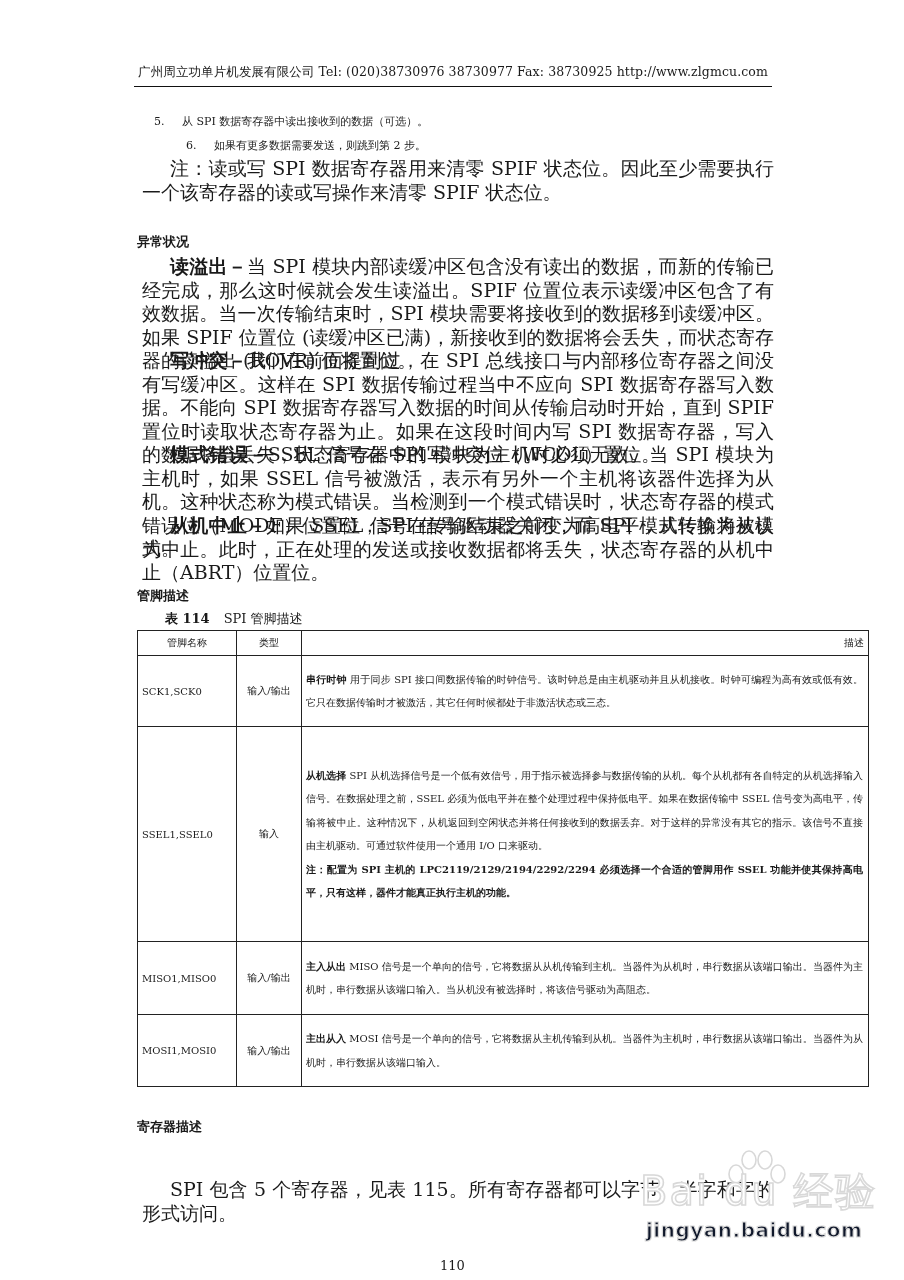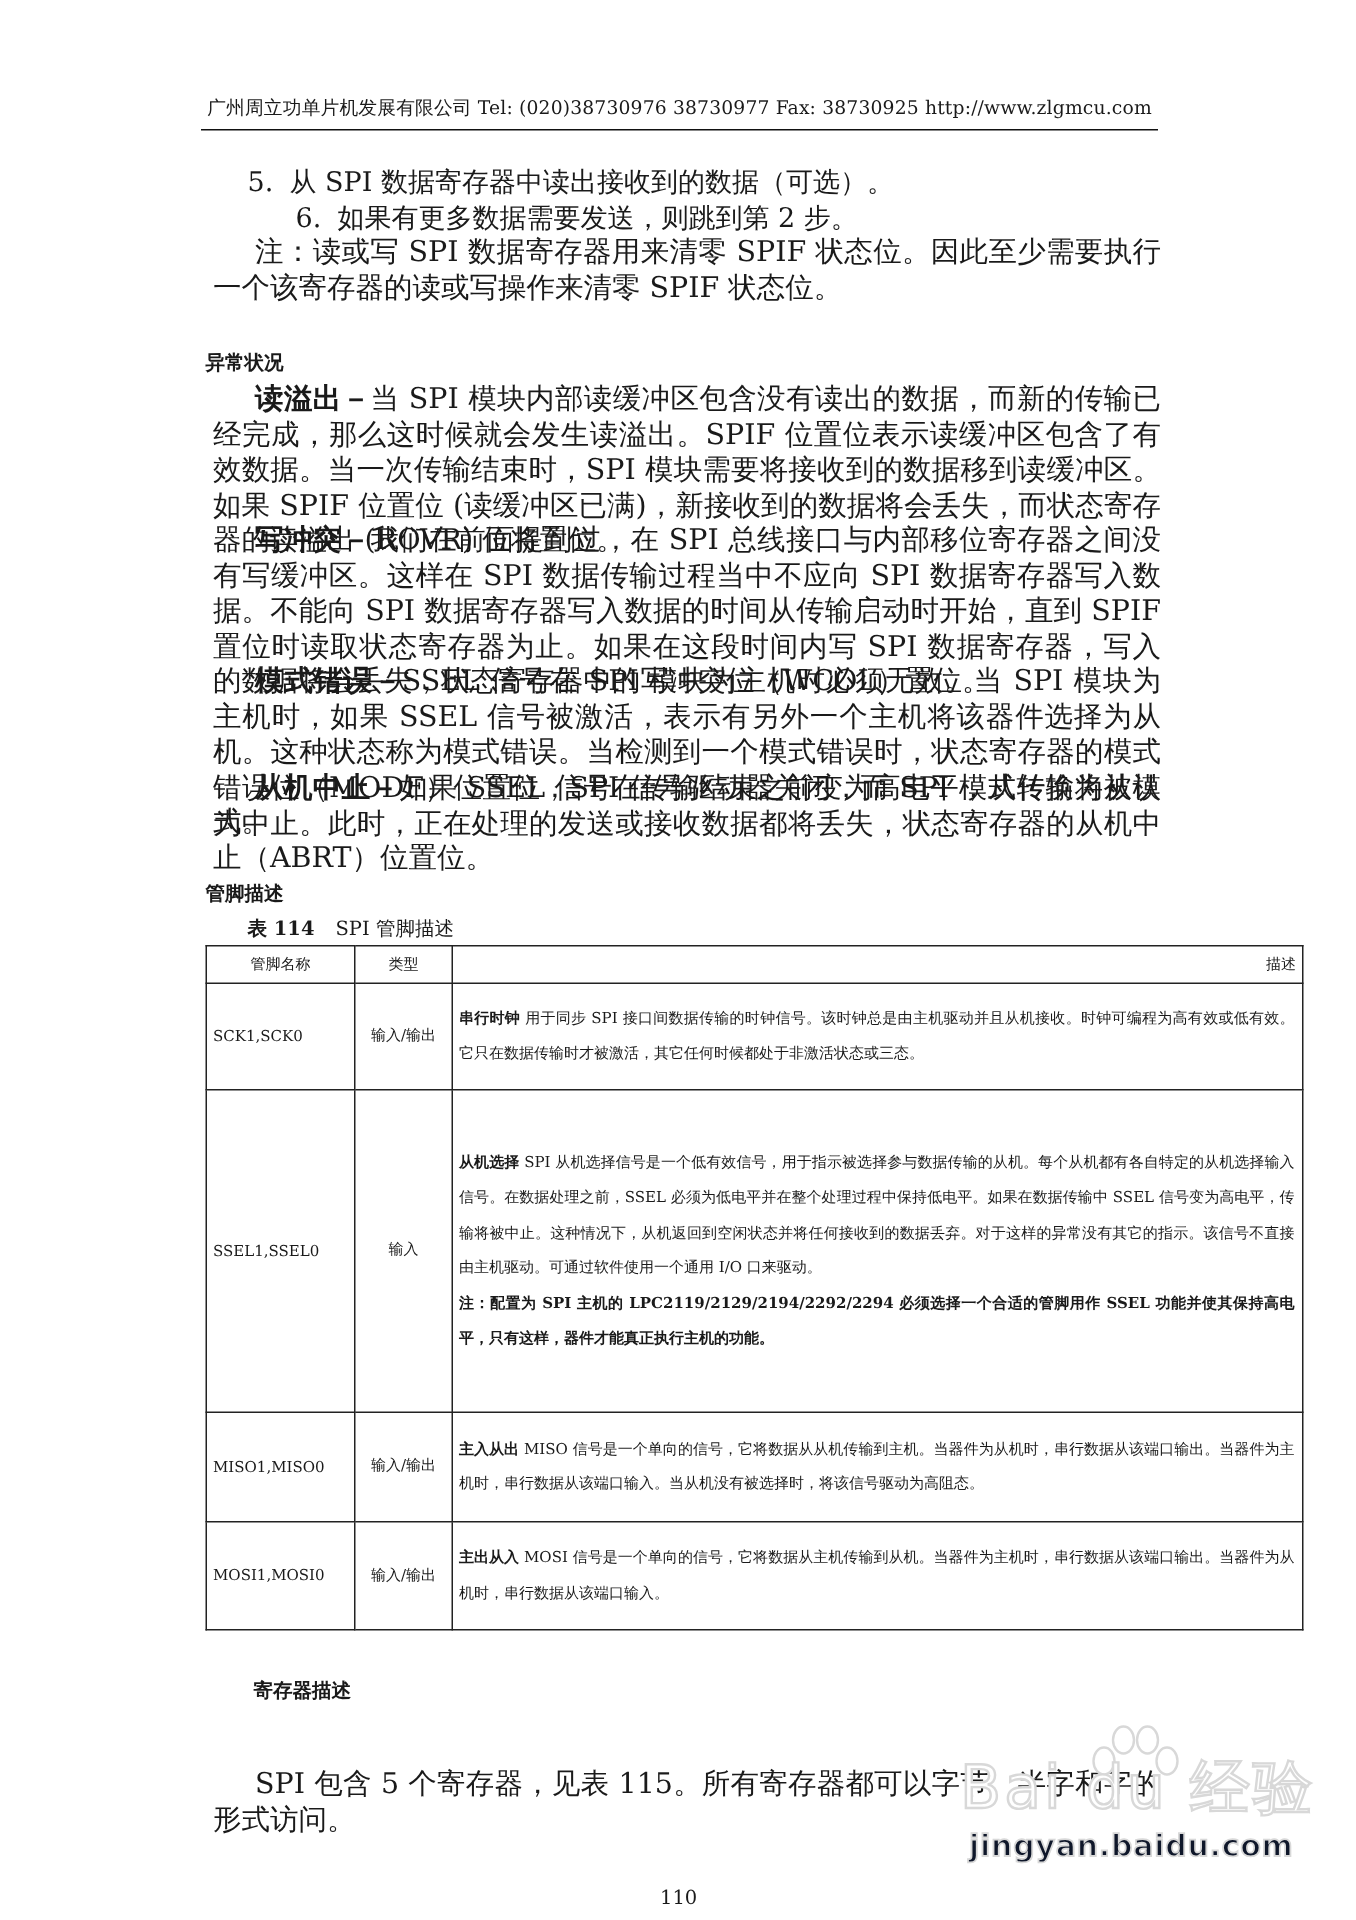--- a/index.html
+++ b/index.html
@@ -15,21 +15,21 @@
   }
   .header-rule {
     position: absolute; left: 134px; top: 86px; width: 638px; height: 0;
     border-top: 1.5px solid #111;
   }
   .p {
     position: absolute; left: 142px; width: 632px;
     font-size: 19px; line-height: 23.5px; text-align: justify;
   }
   .indent { text-indent: 28px; }
-  .step { position: absolute; left: 165px; font-size: 18px; line-height: 23px; white-space: nowrap; }
+  .step { position: absolute; left: 154px; font-size: 11px; line-height: 23px; white-space: nowrap; }
   .step .num { display: inline-block; width: 28px; }
   .h { position: absolute; left: 137px; font-size: 13px; font-weight: bold; }
   .b { font-weight: bold; }
   .caption { position: absolute; left: 165px; top: 610px; font-size: 13px; white-space: nowrap; }
   .caption .b { margin-right: 14px; }
   table.pins {
     position: absolute; left: 137px; top: 630px; width: 732px;
     border-collapse: collapse; font-size: 10px; border-radius: 11px;
   }
   table.pins th, table.pins td {
@@ -116,21 +116,21 @@
       <td class="desc"><span class="b">主入从出</span><span> MISO 信号是一个单向的信号，它将数据从从机传输到主机。当器件为从机时，串行数据从该端口输出。当器件为主机时，串行数据从该端口输入。当从机没有被选择时，将该信号驱动为高阻态。</span></td>
     </tr>
     <tr style="height:72px;">
       <td class="name">MOSI1,MOSI0</td>
       <td class="type">输入/输出</td>
       <td class="desc"><span class="b">主出从入</span><span> MOSI 信号是一个单向的信号，它将数据从主机传输到从机。当器件为主机时，串行数据从该端口输出。当器件为从机时，串行数据从该端口输入。</span></td>
     </tr>
   </tbody>
 </table>
 
-<div class="h" style="top:1118px;margin-left:32px;">寄存器描述</div>
+<div class="h" style="top:1118px;">寄存器描述</div>
 <div class="p indent" style="top:1134px;margin-top:44px;">SPI 包含 5 个寄存器，见表 115。所有寄存器都可以字节、半字和字的形式访问。</div>
 
 <div class="pagenum">110</div>
 
 <div class="watermark">
   <svg class="wm-paw" width="70" height="40" viewBox="0 0 70 40">
     <g fill="#fff" stroke="#d8d8d8" stroke-width="1.6">
       <ellipse cx="14" cy="26" rx="7" ry="9"></ellipse>
       <ellipse cx="27" cy="12" rx="7" ry="9"></ellipse>
       <ellipse cx="43" cy="12" rx="7" ry="9"></ellipse>

